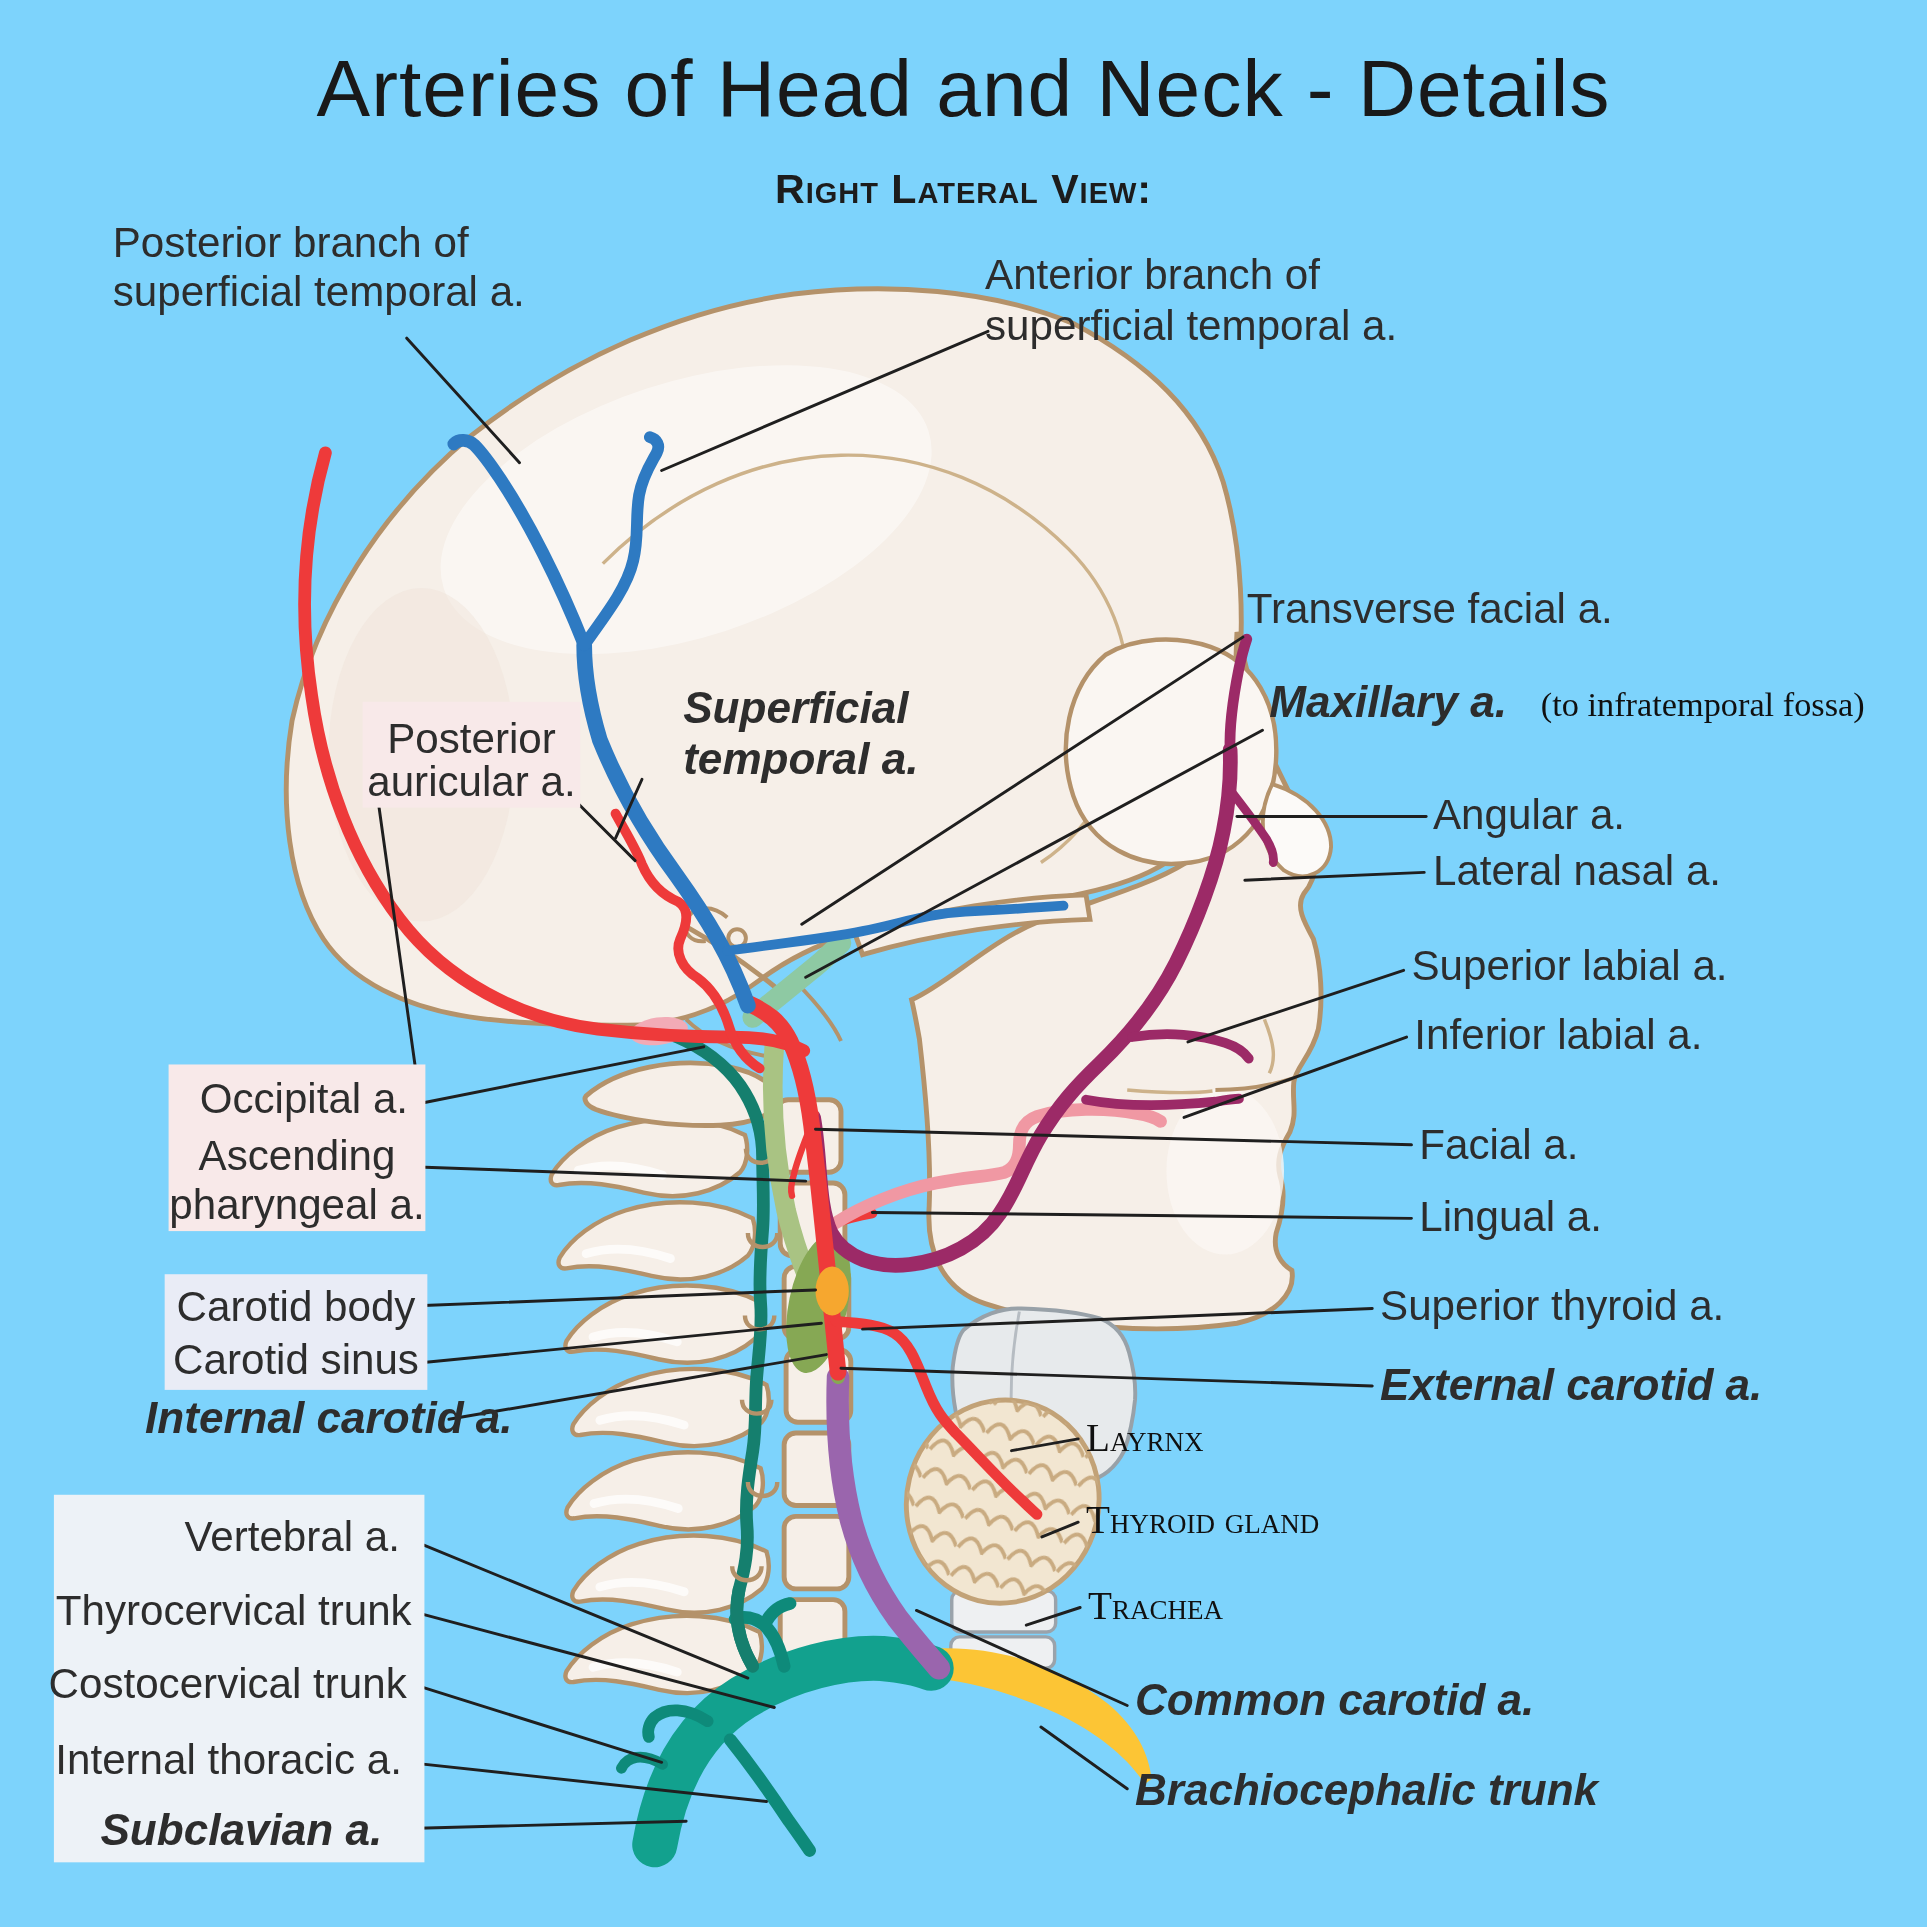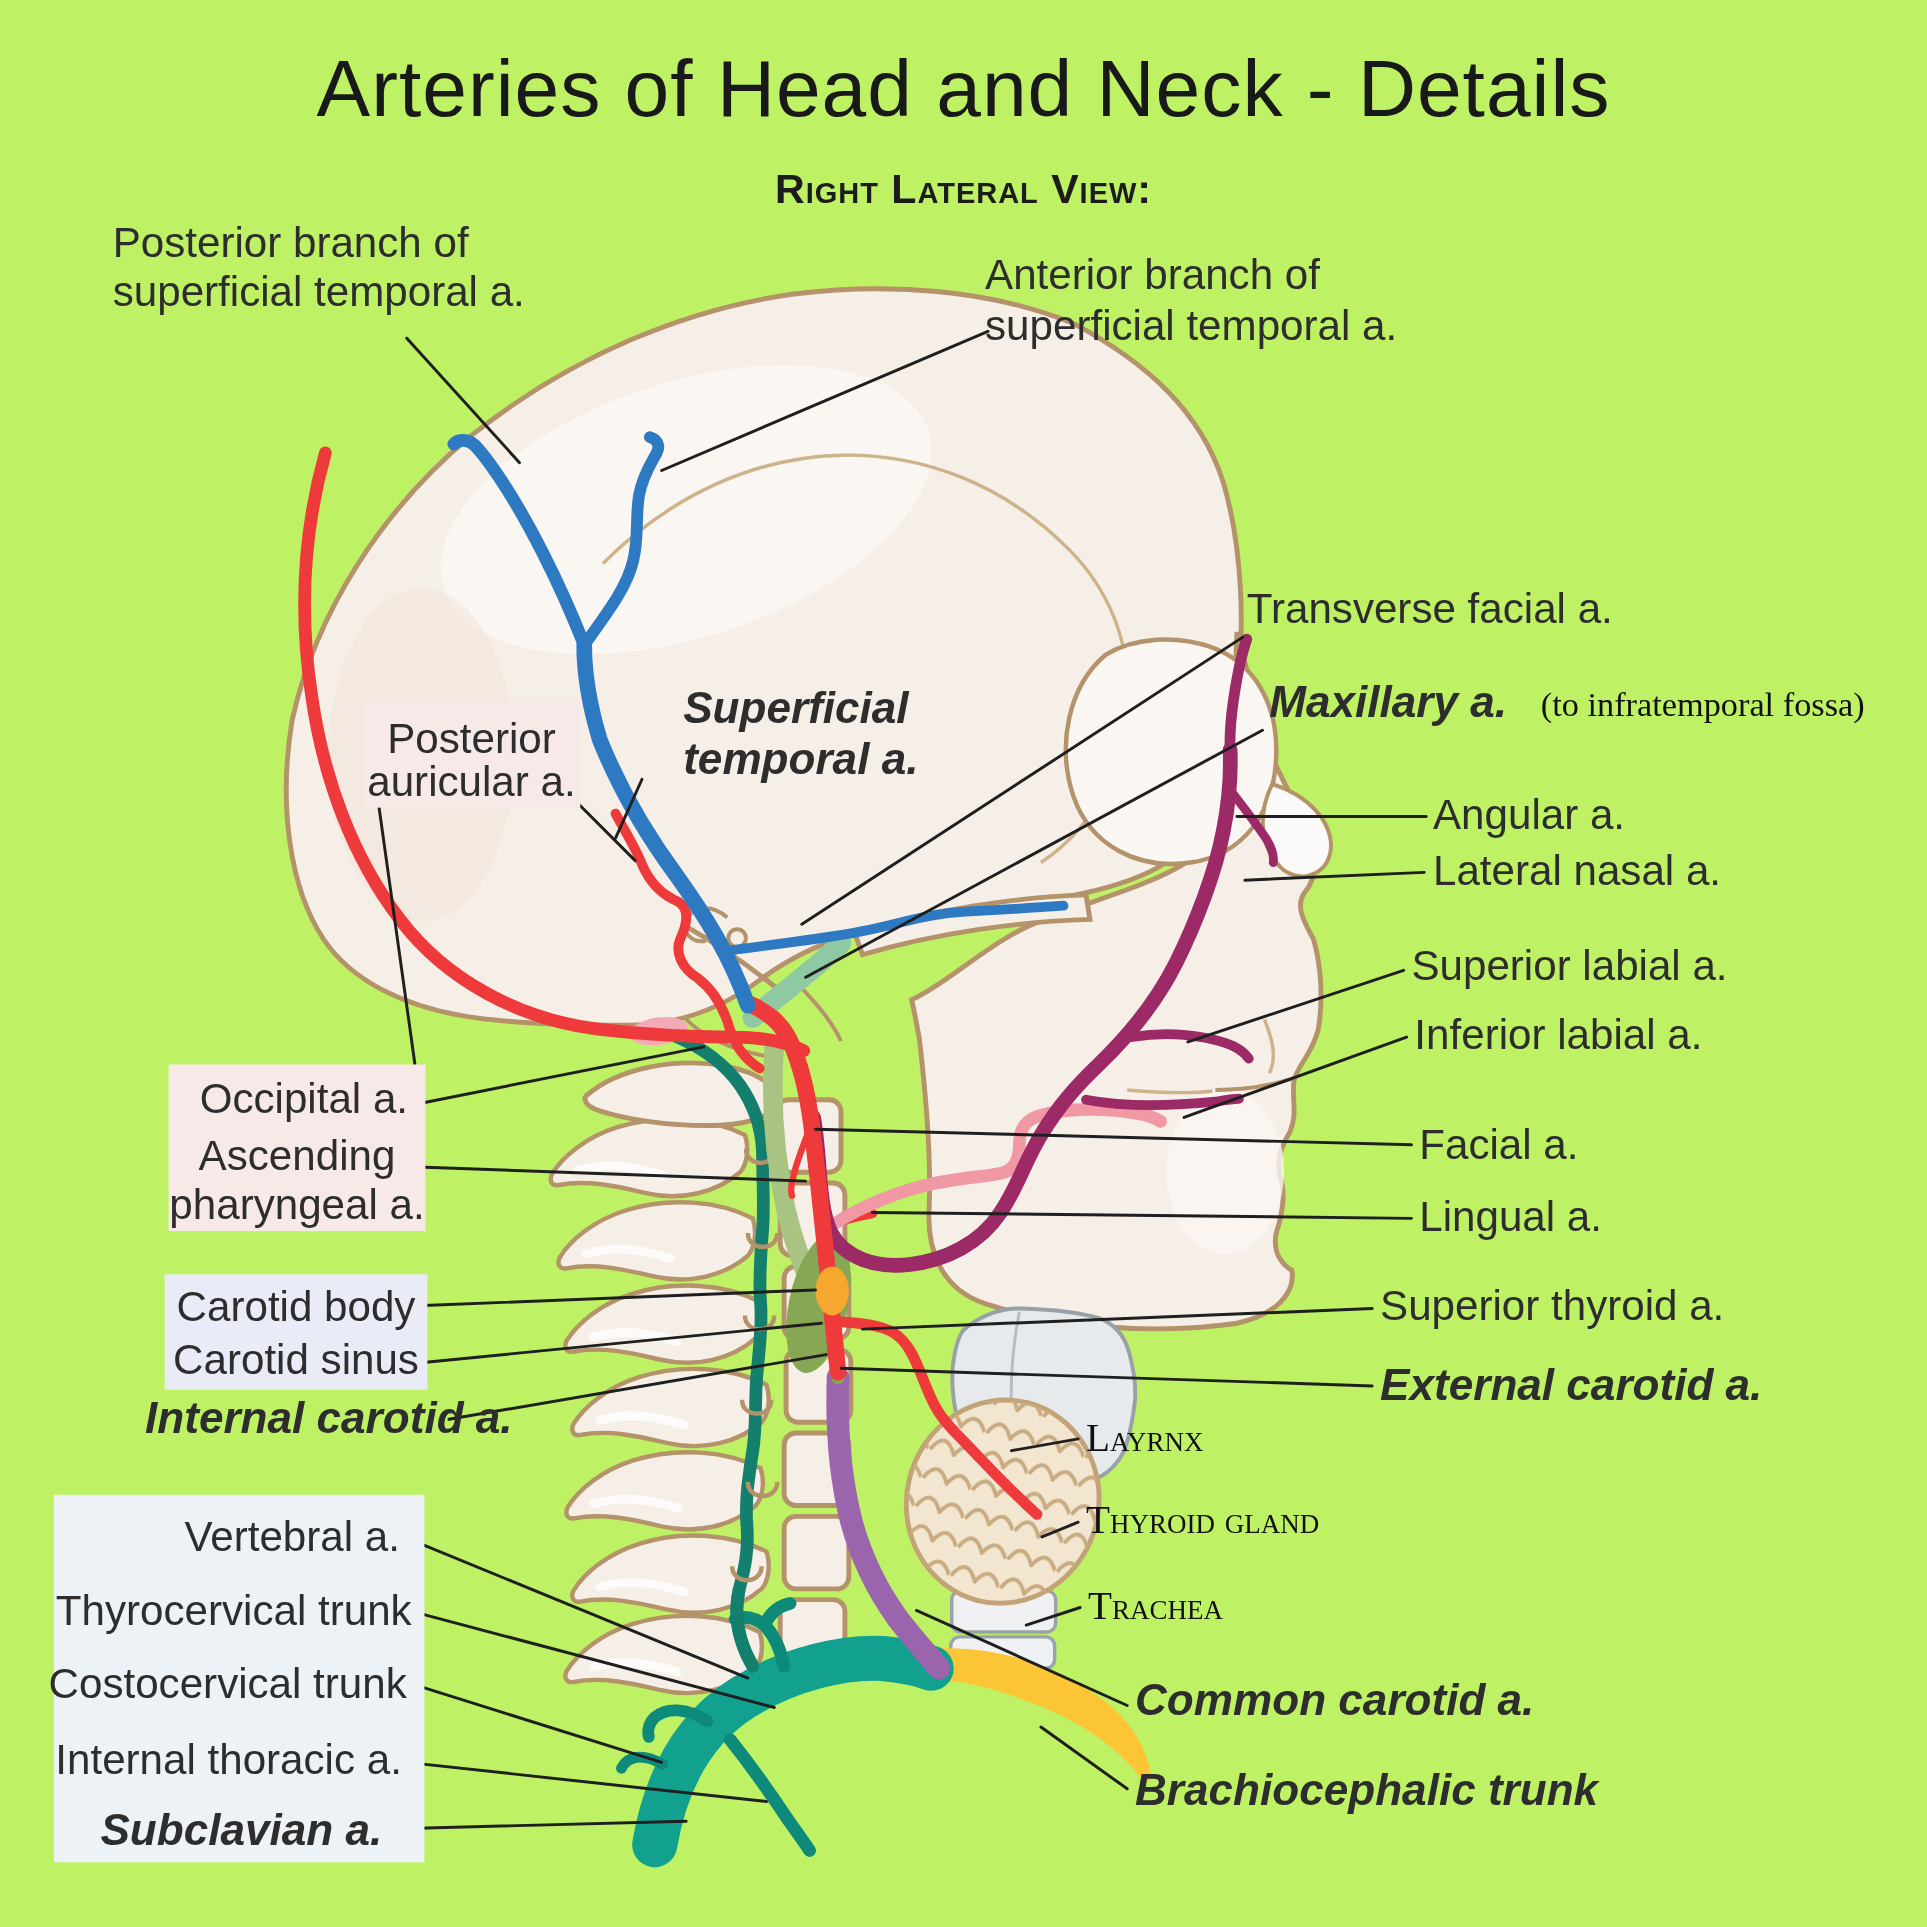--- a/index.html
+++ b/index.html
@@ -1,16 +1,16 @@
 <!DOCTYPE html>
 <html><head>
 <meta charset="utf-8">
 <style>
   html,body{margin:0;padding:0;background:#fff;}
-  .stage{position:relative;width:1928px;height:1928px;background:#bef264;overflow:hidden;}
+  .stage{position:relative;width:1928px;height:1928px;background:#7dd3fc;overflow:hidden;}
   svg{position:absolute;left:0;top:0;}
   text{font-family:"Liberation Sans",sans-serif;fill:#2d2d2d;}
   .title{font-size:82px;fill:#191919;letter-spacing:1px;font-weight:500;}
   .subtitle{font-size:42px;font-weight:700;font-variant:small-caps;letter-spacing:1px;fill:#1c1c1c;}
   .lbl{font-size:43px;fill:#2d2d2d;}
   .lblB{font-size:45px;font-weight:700;font-style:italic;}
   .ser{font-family:"Liberation Serif",serif;font-variant:small-caps;font-size:40px;fill:#101010;}
   .note{font-family:"Liberation Serif",serif;font-size:35px;fill:#101010;}
   .leader{stroke:#1f1f1f;stroke-width:3;fill:none;stroke-linecap:round;}
   .bone{fill:#f6efe8;stroke:#b4926a;stroke-width:5;}

